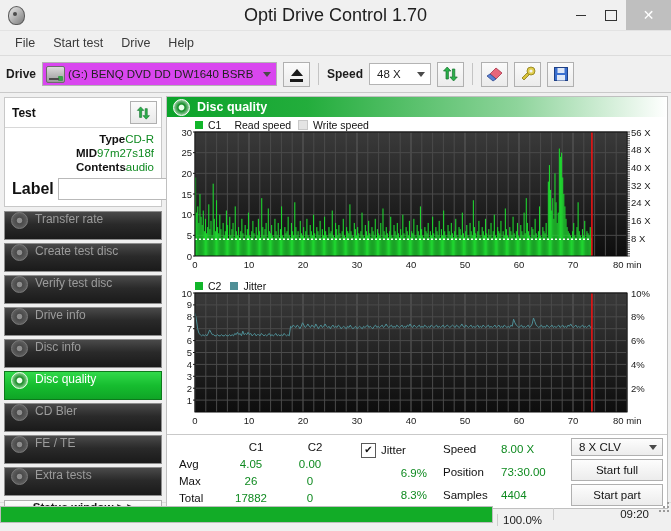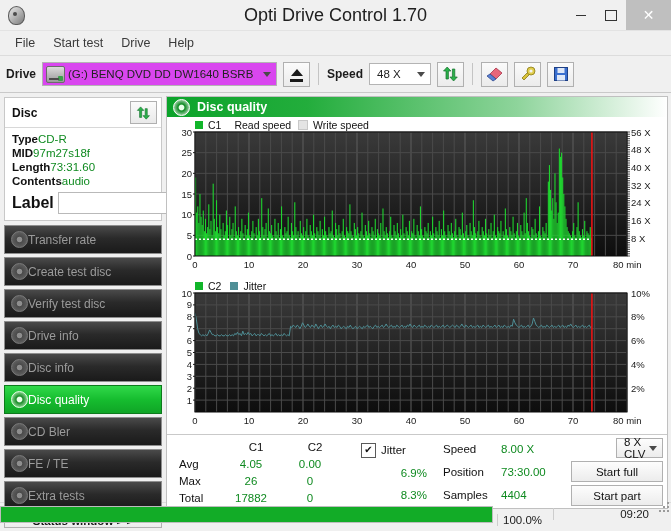--- a/index.html
+++ b/index.html
@@ -151,21 +151,21 @@
   .disc-head-title { font-size: 12px; font-weight: bold; color: #111; }
   .refresh-btn {
     width: 25px; height: 21px;
     background: linear-gradient(#fbfbfb,#e9e9e9);
     border: 1px solid #b0b0b0;
     display: flex; align-items: center; justify-content: center;
     font-size: 13px; color: #17a02c; line-height: 1;
   }
   .disc-rows { padding: 4px 7px 6px 7px; }
   .disc-row {
-    display: flex; justify-content: flex-start; align-items: center;
+    display: flex; justify-content: flex-end; align-items: center;
     font-size: 11.5px; padding: 1px 0;
   }
   .disc-key { color: #111; font-weight: bold; }
   .disc-val { color: #0f8a20; }
   .label-row { display: flex; align-items: center; gap: 4px; padding-top: 3px; }
   .label-input {
     flex: 1; height: 18px; background: #fff;
     border: 1px solid #b9b9b9;
   }
   .cd-btn {
@@ -174,22 +174,22 @@
     border: 1px solid #b0b0b0;
     display: flex; align-items: center; justify-content: center;
   }
   .cd-glyph {
     width: 14px; height: 14px; border-radius: 50%;
     background: radial-gradient(circle at 50% 50%, #fff 18%, #d8cf52 28%, #b9b034 70%, #8d8520 100%);
     border: 1px solid #6f6a1d;
   }
   .navlist { display: flex; flex-direction: column; gap: 3px; }
   .navbtn {
-    height: 27px; display: flex; align-items: center;
-    padding-left: 6px; 
+    height: 27px; display: flex; 
+    padding-left: 6px; gap: 7px;
     background: linear-gradient(#4a4a4a 0%,#2a2a2a 45%,#1a1a1a 100%);
     border: 1px solid #8e8e8e;
     color: #9b9b9b; font-size: 12px;
   }
   .navbtn.active {
     background: linear-gradient(#31d94a 0%,#16bd2f 50%,#0fa526 100%);
     color: #ffffff; border-color: #0d7a1c;
   }
   .navicon {
     width: 15px; height: 15px; border-radius: 50%;
@@ -269,21 +269,21 @@
   .rc-k { color: #111; }
   .rc-v { color: #0f8a20; }
   .btncol {
     margin-left: auto; display: flex; flex-direction: column;
     gap: 3px; width: 92px;
   }
   .clvbox {
     height: 20px; background: linear-gradient(#fdfdfd,#ececec);
     border: 1px solid #b0b0b0; position: relative;
     display: flex; align-items: center; padding-left: 7px;
-    box-sizing: border-box; font-size: 11.5px; color: #111; margin-left: 45px;
+    box-sizing: border-box; font-size: 11.5px; color: #111;
   }
   .actbtn {
     height: 22px; background: linear-gradient(#fdfdfd,#ececec);
     border: 1px solid #b0b0b0;
     display: flex; align-items: center; justify-content: center;
     font-size: 11.5px; color: #111;
   }
   
   .statusbar {
     height: 22px; display: flex; align-items: center;
@@ -384,40 +384,36 @@
         <rect x="4" y="9" width="8" height="5.5" fill="#dfe8f7"></rect>
       </svg>
     </div>
   </div>
 
   <div class="body">
 
     <div class="sidebar">
       <div class="disc-panel">
         <div class="disc-head">
-          <span class="disc-head-title">Disc</span>
+          <span class="disc-head-title">Test</span>
           <span class="refresh-btn">
             <svg width="15" height="14" viewBox="0 0 17 16">
               <path d="M4 13 L4 5 L1.5 5 L5.2 1 L8.9 5 L6.4 5 L6.4 13 Z" fill="#2bb14a" stroke="#14702c" stroke-width="0.7"></path>
               <path d="M10.4 3 L10.4 11 L7.9 11 L11.6 15 L15.3 11 L12.8 11 L12.8 3 Z" fill="#2bb14a" stroke="#14702c" stroke-width="0.7"></path>
             </svg>
           </span>
         </div>
         <div class="disc-rows">
           <div class="disc-row">
             <span class="disc-key">Type</span>
             <span class="disc-val">CD-R</span>
           </div>
           <div class="disc-row">
             <span class="disc-key">MID</span>
             <span class="disc-val">97m27s18f</span>
-          </div>
-          <div class="disc-row">
-            <span class="disc-key">Length</span>
-            <span class="disc-val">73:31.60</span>
           </div>
           <div class="disc-row">
             <span class="disc-key">Contents</span>
             <span class="disc-val">audio</span>
           </div>
           <div class="label-row">
             <span class="disc-key">Label</span>
             <input class="label-input" type="text" value="" style="">
             <span class="cd-btn">
               <span class="cd-glyph"></span>

